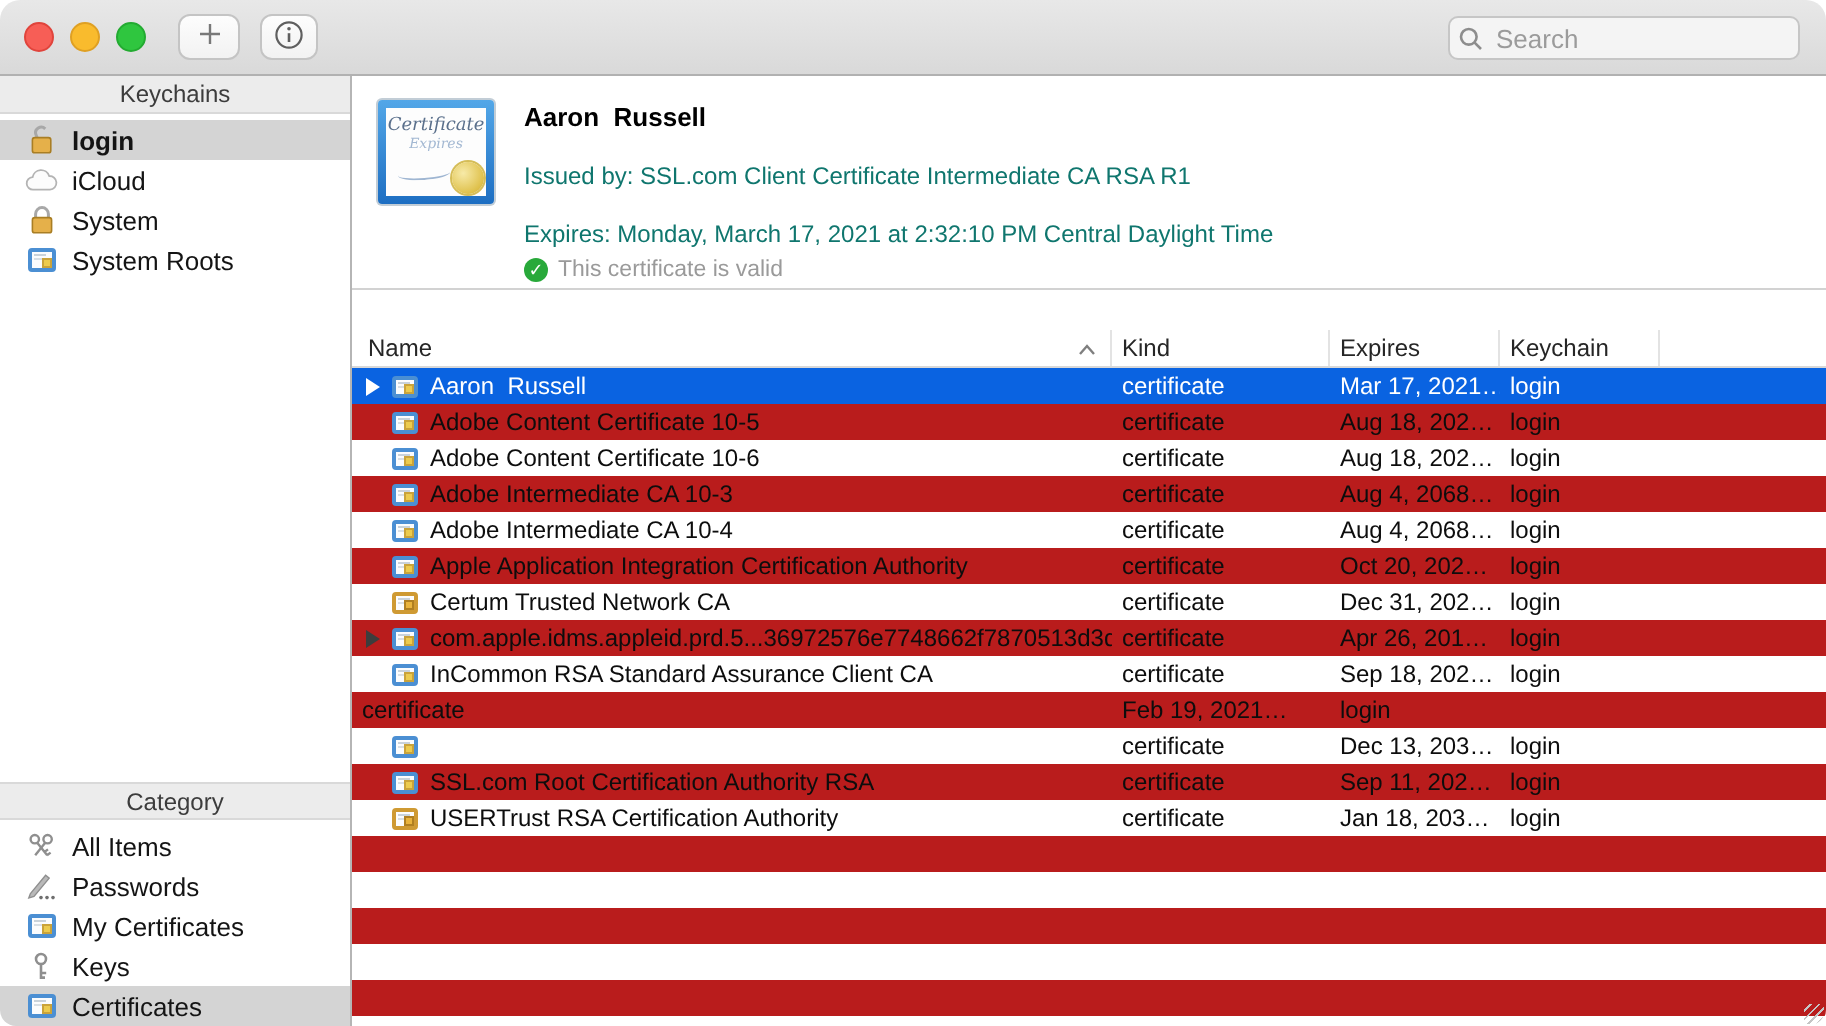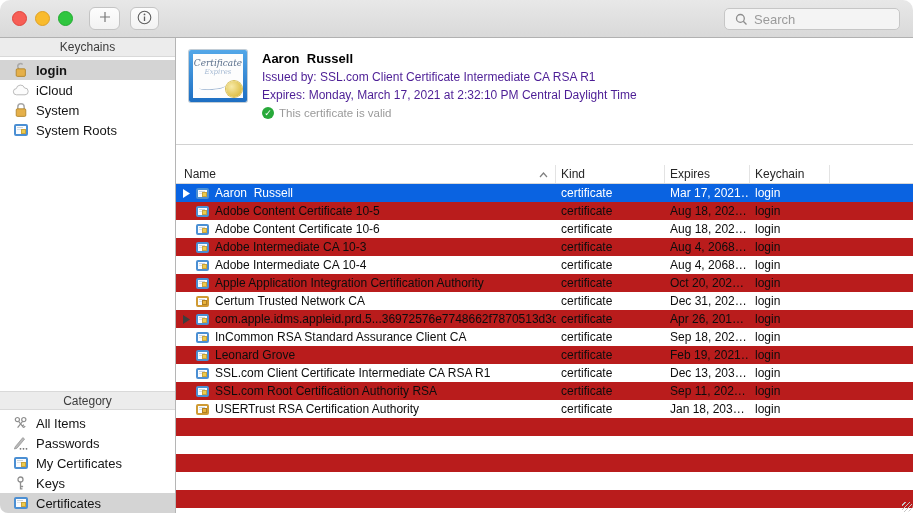--- a/index.html
+++ b/index.html
@@ -12,21 +12,21 @@
   .traffic{display:flex;gap:8px;margin-left:12px;}
   .tl{width:13px;height:13px;border-radius:50%;display:inline-block;}
   .tl.red{background:#f75e56;border:0.5px solid #e0443c;}
   .tl.yellow{background:#f9bb2d;border:0.5px solid #dfa023;}
   .tl.green{background:#2fc63f;border:0.5px solid #23ab31;}
   .tb-btn{height:23px;border:1px solid #c4c4c4;border-radius:6px;background:linear-gradient(#fdfdfd,#f2f2f2);
     display:flex;align-items:center;justify-content:center;padding:0;cursor:default;}
   .tb-btn.plus{width:31px;margin-left:16px;}
   .tb-btn.info{width:29px;margin-left:10px;}
   .search{position:absolute;right:13px;top:8px;width:176px;height:22px;box-sizing:border-box;
-    border:1px solid #c6c6c6;border-radius:5px;background:#f4f4f4;display:flex;align-items:center;padding:0 10px;gap:4px;}
+    border:1px solid #c6c6c6;border-radius:5px;background:#f4f4f4;display:flex;align-items:center;padding:0 4px;gap:4px;}
   .search input{border:none;outline:none;background:transparent;width:100%;font-size:13px;
     font-family:"Liberation Sans",sans-serif;color:#333;}
   .search input::placeholder{color:#9b9b9b;}
 
   
   .bodyrow{display:flex;height:475px;}
   aside{width:175px;flex:none;border-right:1px solid #b5b5b5;background:#fff;display:flex;flex-direction:column;}
   .side-header{height:19px;box-sizing:border-box;line-height:18px;text-align:center;font-size:12px;color:#3c3c3c;
     background:#ececec;border-bottom:1px solid #d9d9d9;}
   .side-header.topline{border-top:1px solid #d9d9d9;}
@@ -45,21 +45,21 @@
     border-radius:2px;box-shadow:0 0 0 1px #c2cdd6;}
   .cert-badge .inner{width:100%;height:100%;background:#fdfdfd;position:relative;overflow:hidden;}
   .cert-word{font-family:"DejaVu Serif",serif;font-style:italic;font-size:9px;color:#5b708c;text-align:center;margin-top:4px;line-height:10px;}
   .cert-word2{font-family:"DejaVu Serif",serif;font-style:italic;font-size:7px;color:#a3b8d2;text-align:center;line-height:8px;}
   .flourish{position:absolute;left:6px;bottom:8px;width:26px;height:5px;
     border-bottom:1px solid #9fb6d2;border-radius:50%;transform:rotate(-4deg);}
   .seal{position:absolute;right:1px;bottom:1px;width:16px;height:16px;border-radius:50%;
     background:radial-gradient(circle at 35% 35%,#f7eaa8,#dfc14c 70%,#c7a535);box-shadow:0 0 0 1px #d5bd58;}
   .detail-text{margin-left:15px;padding-top:1px;}
   .detail-title{font-size:13px;font-weight:bold;color:#000;white-space:pre;margin-bottom:4px;}
-  .detail-line{font-size:12px;color:#4c1d95;margin-top:4px;}
+  .detail-line{font-size:12px;color:#0f766e;margin-top:15px;}
   .detail-status{display:flex;align-items:center;gap:5px;margin-top:5px;font-size:11.5px;color:#9a9a9a;}
   .check{width:12px;height:12px;flex:none;border-radius:50%;background:#28a93a;color:#fff;font-size:9px;
     line-height:12px;text-align:center;}
 
   
   .thead{height:19px;box-sizing:border-box;display:grid;grid-template-columns:380px 109px 85px 80px 1fr;
     border-bottom:1px solid #d8d8d8;font-size:12px;color:#262626;background:#fff;margin-top:20px;}
   .th{display:flex;align-items:center;padding-left:5px;border-right:1px solid #e3e3e3;overflow:hidden;}
   .th:last-child{border-right:none;}
   .th.name{padding-left:8px;justify-content:space-between;padding-right:7px;}
@@ -312,28 +312,27 @@
             <div class="cell"></div>
           </div>
           <div class="row">
             <div class="name-cell"><span class="disclosure"></span><span class="cert-icon"></span><span>InCommon RSA Standard Assurance Client CA</span></div>
             <div class="cell">certificate</div>
             <div class="cell">Sep 18, 202…</div>
             <div class="cell">login</div>
             <div class="cell"></div>
           </div>
           <div class="row alt">
-            <div class="name-cell"><span class="disclosure"></span><span class="cert-icon"></span><span>Leonard Grove</span></div>
             <div class="cell">certificate</div>
             <div class="cell">Feb 19, 2021…</div>
             <div class="cell">login</div>
             <div class="cell"></div>
           </div>
           <div class="row">
-            <div class="name-cell"><span class="disclosure"></span><span class="cert-icon"></span><span>SSL.com Client Certificate Intermediate CA RSA R1</span></div>
+            <div class="name-cell"><span class="disclosure"></span><span class="cert-icon"></span></div>
             <div class="cell">certificate</div>
             <div class="cell">Dec 13, 203…</div>
             <div class="cell">login</div>
             <div class="cell"></div>
           </div>
           <div class="row alt">
             <div class="name-cell"><span class="disclosure"></span><span class="cert-icon"></span><span>SSL.com Root Certification Authority RSA</span></div>
             <div class="cell">certificate</div>
             <div class="cell">Sep 11, 202…</div>
             <div class="cell">login</div>

